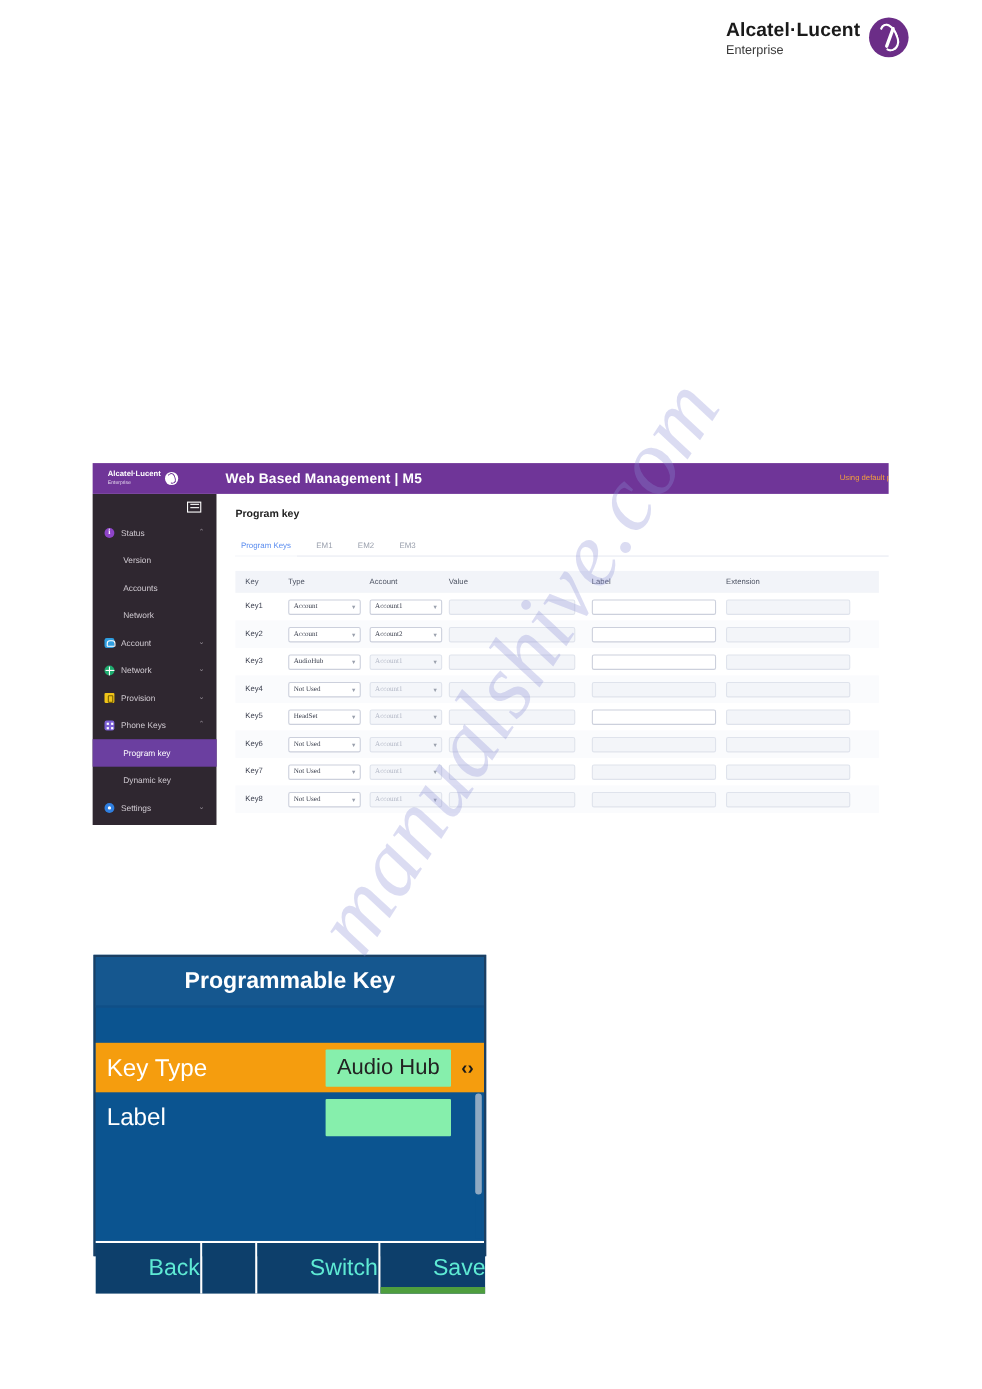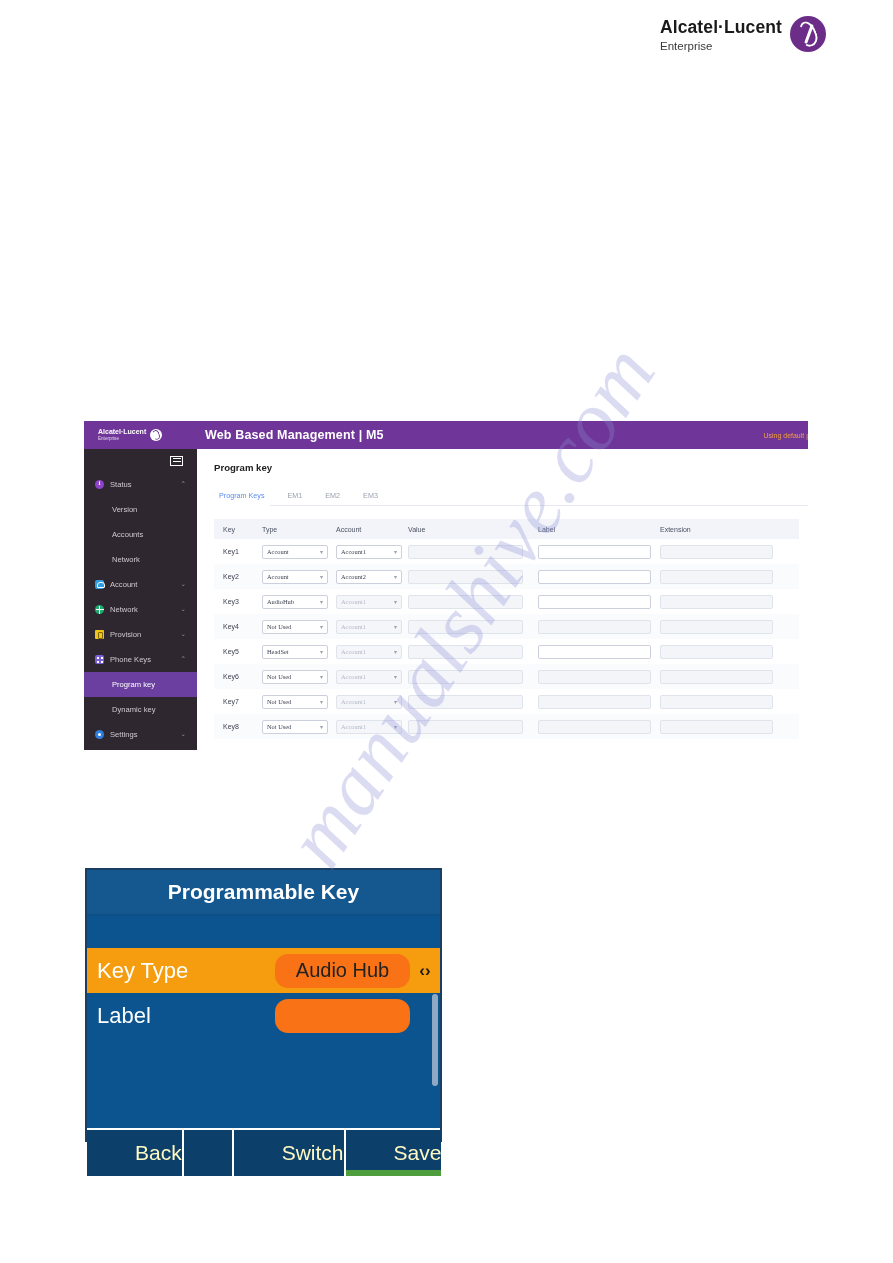--- a/index.html
+++ b/index.html
@@ -212,21 +212,21 @@
   }
   #phone-body{ position:relative; height:180px; background:#0b5490; }
 
   .ph-row{ display:flex; align-items:center; height:45px; }
   .ph-row.highlight{ background:#f59d0e;margin-top:32px; }
   .ph-label{
     flex:1; padding-left:10px; color:#ffffff; font-size:22px; box-sizing:border-box;
   }
   .ph-row.highlight .ph-label{ color:#ffffff; }
   .ph-field{
-    width:135px; flex:none; height:34px; background:#f97316; border-radius:13px;
+    width:114px; flex:none; height:34px; background:#86efac; border-radius:1px;
     display:flex; align-items:center; justify-content:center;
     font-size:20px; color:#222222; box-sizing:border-box;
   }
   .ph-arrows{
     width:30px; flex:none; display:flex; align-items:center; justify-content:center;
     gap:1px; color:#1a1a1a; font-size:17px; font-weight:bold;
   }
   .ph-spacer{ width:30px; flex:none; }
   #phone-scroll{
     position:absolute; right:2px; top:46px; width:6px; bottom:2px;
@@ -235,21 +235,21 @@
   #phone-scroll .thumb{
     position:absolute; left:0; top:0; width:6px; height:92px;
     background:#8fa9c2; border-radius:3px;
   }
 
   #phone-footer{
     display:flex; height:46px; border-top:2px solid #ffffff;
   }
   .ph-btn{
     flex:1; background:#0d3f6b; display:flex; align-items:center; justify-content:center;
-    color:#fef9c3; font-size:21px; border-right:2px solid #ffffff; position:relative;
+    color:#5eead4; font-size:21px; border-right:2px solid #ffffff; position:relative;
     box-sizing:border-box;
     padding-left:48px;
   }
   .ph-btn:last-child{ border-right:none; }
   .ph-btn.saved:after{
     content:""; position:absolute; left:0; right:0; bottom:0; height:6px; background:#4e9e3e;
   }
 </style>
 </head>
 <body>

